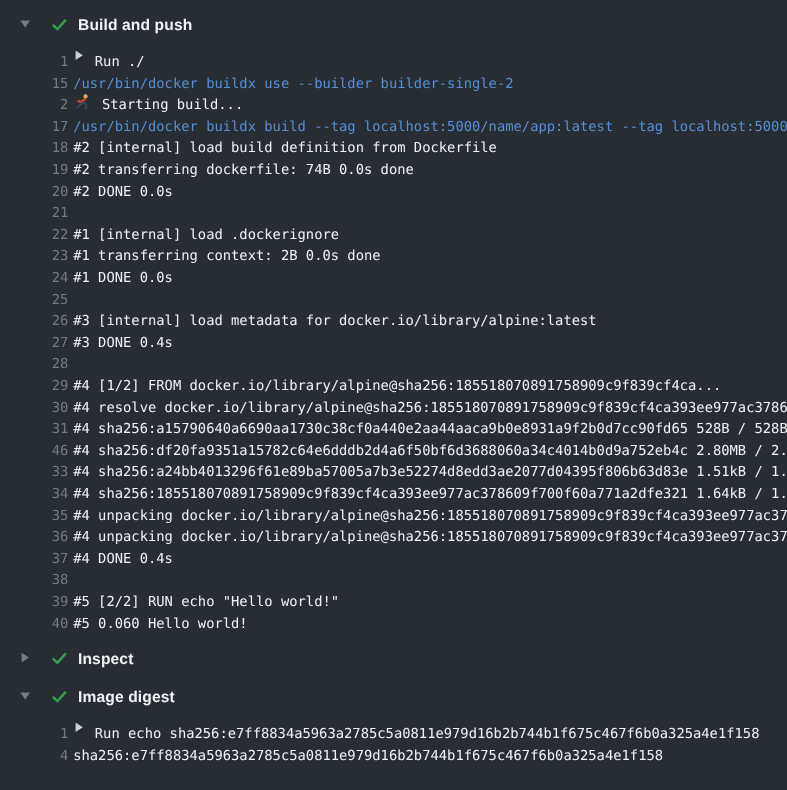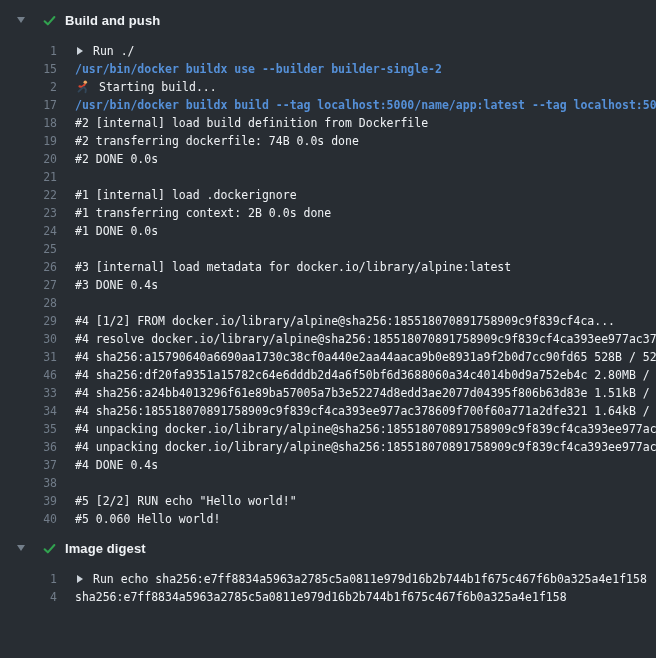--- a/index.html
+++ b/index.html
@@ -45,24 +45,24 @@
   .log-block{padding-top:10px;padding-bottom:4px;}
   .log-line{
     display:flex;height:18px;line-height:18px;
     font-family:"DejaVu Sans Mono","Liberation Mono",monospace;
     font-size:11.5px;white-space:pre;overflow:hidden;
   }
   .ln{
     width:57px;flex:none;text-align:right;color:var(--num);
   }
   .lc{
-    margin-left:18px;color:var(--text);display:flex;align-items:center;white-space:pre;flex:none;
+    margin-left:4px;color:var(--text);display:flex;white-space:pre;flex:none;
   }
   .lc .txt{white-space:pre;}
-  .lc.command .txt{color:var(--blue);font-weight:700;}
+  .lc.command .txt{color:var(--blue);font-weight:400;}
   .inline-tri{
     width:0;height:0;flex:none;
     border-left:6px solid var(--expander);
     border-top:4.5px solid transparent;
     border-bottom:4.5px solid transparent;
     margin-right:10px;margin-left:2px;cursor:pointer;
   }
   .emoji{
     width:14px;height:14px;flex:none;margin-right:9px;margin-left:1px;
     display:inline-flex;align-items:center;justify-content:center;
@@ -228,20 +228,34 @@
     <span class="lc"><span class="txt">#5 [2/2] RUN echo "Hello world!"</span></span>
   </div>
 
   <div class="log-line">
     <span class="ln">40</span>
     <span class="lc"><span class="txt">#5 0.060 Hello world!</span></span>
   </div>
 </div>
   </section>
 
+  <section class="section">
+    <div class="section-header">
+      <span class="chev">
+          <span class="tri-right"></span>
+        </span>
+      <span class="check">
+        <svg width="15" height="15" viewBox="0 0 16 16">
+          <path d="M2.8 8.8 L6.2 12.1 L13.2 4.3" fill="none" stroke="currentColor" stroke-width="2.2" stroke-linecap="round" stroke-linejoin="round"></path>
+        </svg>
+      </span>
+      <span class="title">Inspect</span>
+    </div>
+
+  </section>
 
   <section class="section">
     <div class="section-header">
       <span class="chev">
           <span class="tri-down"></span>
         </span>
       <span class="check">
         <svg width="15" height="15" viewBox="0 0 16 16">
           <path d="M2.8 8.8 L6.2 12.1 L13.2 4.3" fill="none" stroke="currentColor" stroke-width="2.2" stroke-linecap="round" stroke-linejoin="round"></path>
         </svg>

